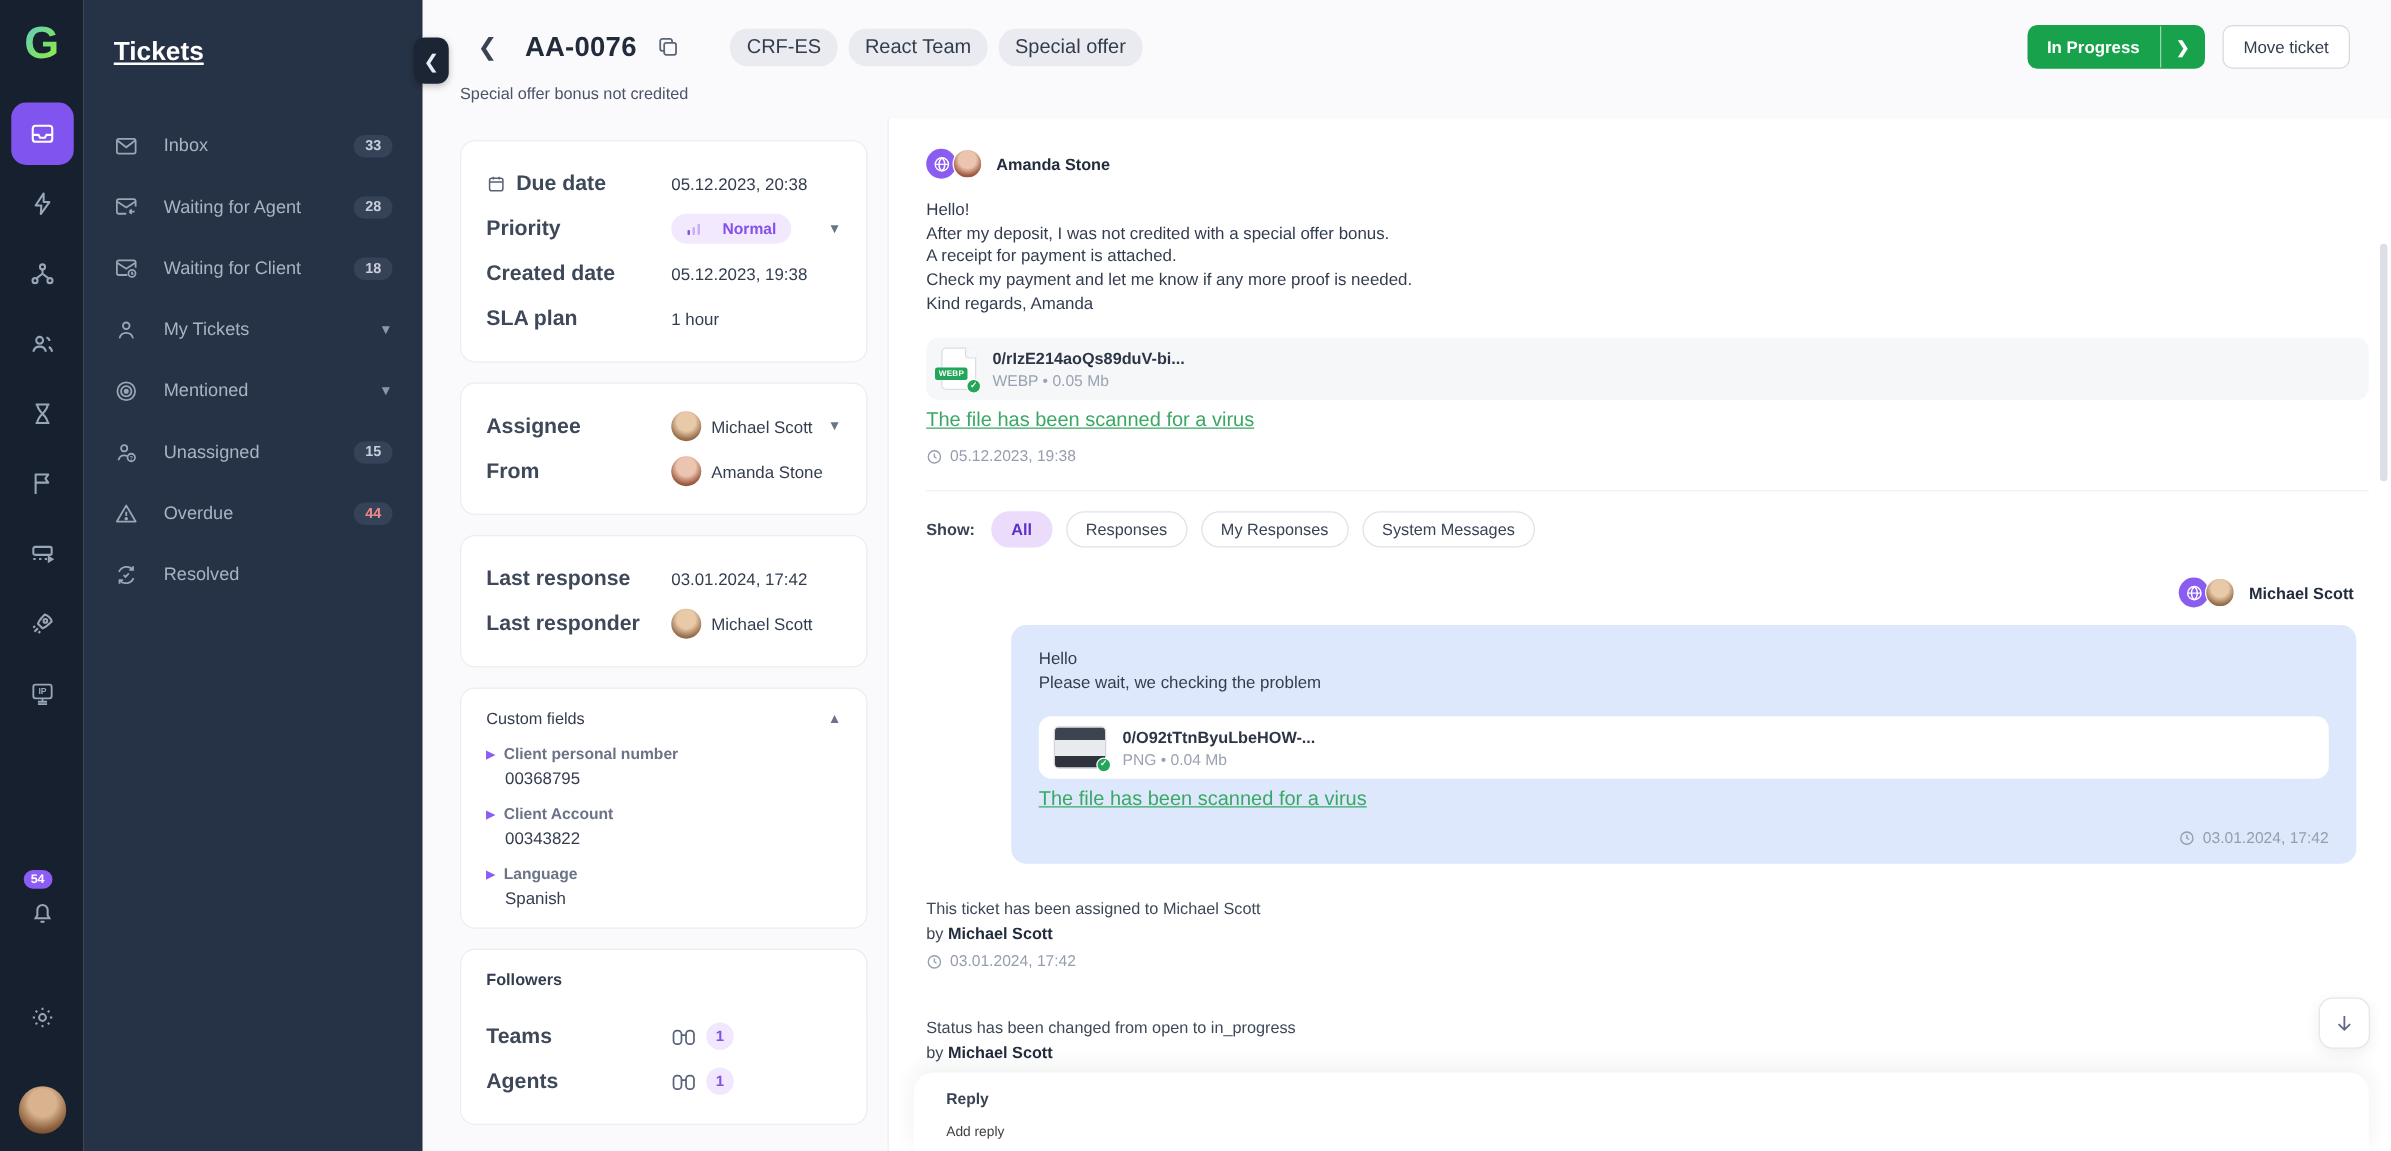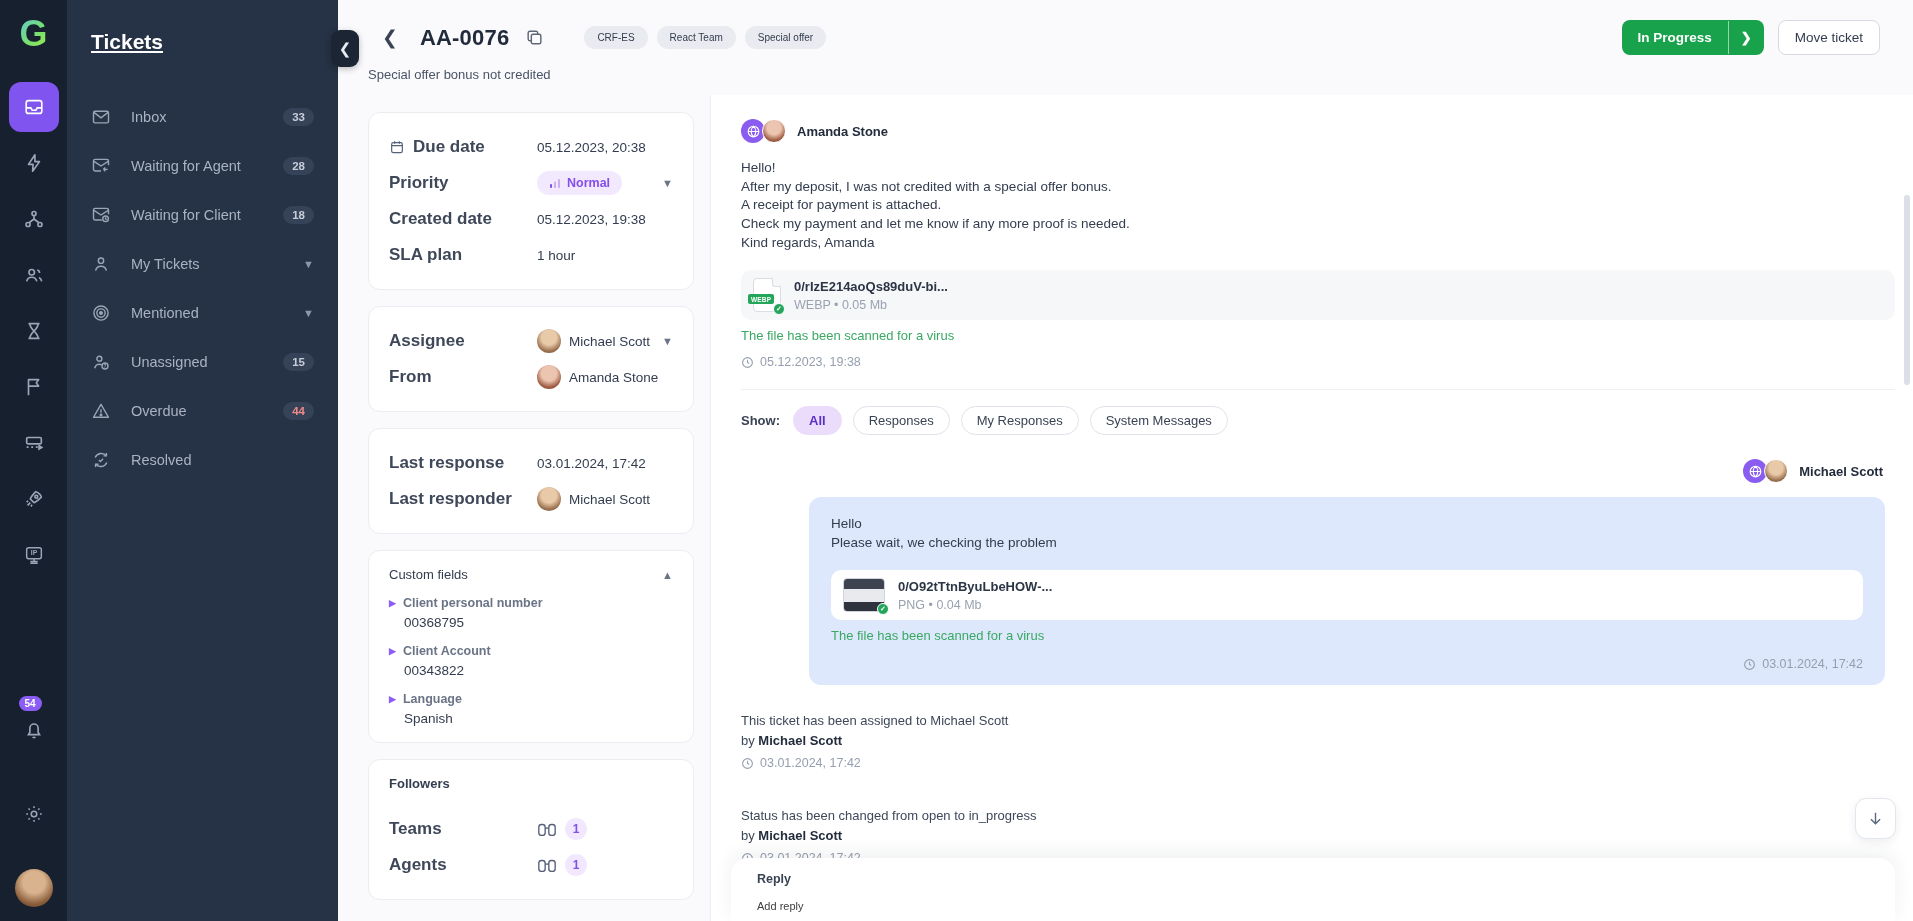--- a/index.html
+++ b/index.html
@@ -30,37 +30,37 @@
   .collapse-btn { position:absolute; left:331px; top:30px; width:28px; height:37px; background:#1b2534; border-radius:9px; display:flex; align-items:center; justify-content:center; color:#e8ecf2; font-size:15px; cursor:pointer; z-index:40; box-shadow:0 2px 6px rgba(0,0,0,.25); }
 
   
   .main { position:absolute; left:338px; top:0; right:0; height:921px; background:#fafafc; }
   .topbar { display:flex; align-items:center; padding:20px 33px 0 44px; height:55px; }
   .back-btn { color:#3a4354; font-size:19px; cursor:pointer; margin-right:22px; }
   .ticket-id { font-size:22px; font-weight:700; color:#222b3b; letter-spacing:.2px; }
   .copy-btn { margin-left:16px; color:#5c6675; cursor:pointer; display:flex; }
   .copy-btn svg { width:19px; height:19px; }
   .tags { display:flex; gap:9px; margin-left:40px; }
-  .tag { background:#e9ebf0; color:#333c4e; font-size:10px; padding:6px 13px; border-radius:14px; cursor:pointer; }
+  .tag { background:#e9ebf0; color:#333c4e; font-size:16px; padding:6px 13px; border-radius:14px; cursor:pointer; }
   .top-actions { margin-left:auto; display:flex; gap:14px; }
   .status-btn { display:flex; align-items:center; background:#17a24b; border-radius:8px; overflow:hidden; cursor:pointer; }
   .status-main { color:#fff; font-size:13.5px; font-weight:700; padding:9px 16px; }
   .status-arrow { color:#fff; font-size:13px; padding:9px 12px; border-left:1px solid rgba(255,255,255,.55); font-weight:700; }
   .move-btn { background:#fff; border:1px solid #d6d9e0; border-radius:8px; color:#333c4e; font-size:13.5px; padding:9px 16px; cursor:pointer; }
   .subtitle { padding:12px 0 0 30px; font-size:13px; color:#4a5367; }
 
   
   .details { position:absolute; left:30px; top:112px; width:326px; bottom:0; }
   .card { background:#fff; border-radius:12px; border:1px solid #ececf1; padding:16px 20px; margin-bottom:16px; }
   .drow { display:flex; align-items:center; min-height:36px; }
   .dlabel { width:148px; font-size:17px; font-weight:600; color:#3e4859; display:flex; align-items:center; gap:8px; flex:none; }
   .dlabel svg { width:16px; height:16px; color:#57617a; }
   .dvalue { font-size:13.5px; color:#333d4f; display:flex; align-items:center; gap:8px; flex:1; }
   .drow .row-chevron { margin-left:auto; color:#6a7486; font-size:11px; cursor:pointer; }
-  .pill-priority { display:inline-flex; align-items:center; gap:6px; background:#f3e9fe; color:#8450e9; font-size:12.5px; font-weight:600; padding:5px 12px; border-radius:13px; cursor:pointer; }
+  .pill-priority { display:inline-flex; align-items:center; gap:17px; background:#f3e9fe; color:#8450e9; font-size:12.5px; font-weight:600; padding:5px 12px; border-radius:13px; cursor:pointer; }
   .avatar-s { width:24px; height:24px; border-radius:50%; flex:none; }
   .av-michael { background:radial-gradient(circle at 50% 35%, #e8c9a8 0 38%, #9b7250 70%, #6b4a2e 100%); }
   .av-amanda { background:radial-gradient(circle at 50% 35%, #ecc5b0 0 38%, #a05d44 70%, #6e3a2a 100%); }
   .cf-title { font-size:13px; font-weight:400; color:#333d4f; display:flex; align-items:center; }
   .cf-title .row-chevron { margin-left:auto; color:#6a7486; font-size:11px; cursor:pointer; }
   .cf-item { margin-top:14px; }
   .cf-label { font-size:12.5px; font-weight:600; color:#6a7486; display:flex; align-items:center; gap:7px; }
   .cf-arrow { color:#8b5cf6; font-size:9px; }
   .cf-value { font-size:13.5px; color:#333d4f; margin:5px 0 0 15px; }
   .followers-title { font-size:13px; font-weight:700; color:#333d4f; margin-bottom:20px; }
@@ -76,21 +76,21 @@
   .msg-author { font-size:13px; font-weight:700; color:#232c3c; margin-left:4px; }
   .msg-body { font-size:13.5px; color:#333d4f; line-height:1.38; white-space:pre-line; margin-bottom:18px; }
   .attach-row { background:#f6f7f9; border-radius:10px; padding:8px 12px; display:flex; align-items:center; gap:13px; margin-bottom:8px; cursor:pointer; }
   .file-ico { position:relative; width:28px; height:34px; background:#fff; border:1px solid #d9dde4; border-radius:4px; flex:none; }
   .file-ico .fold { position:absolute; right:-1px; top:-1px; width:9px; height:9px; background:#f6f7f9; border-left:1px solid #d9dde4; border-bottom:1px solid #d9dde4; border-radius:0 0 0 3px; }
   .file-ext { position:absolute; left:-6px; bottom:7px; background:#23a55a; color:#fff; font-size:6.5px; font-weight:700; padding:1.5px 3px; border-radius:2px; letter-spacing:.2px; }
   .file-check { position:absolute; right:-5px; bottom:-4px; width:12px; height:12px; background:#23a55a; border:1.5px solid #fff; border-radius:50%; color:#fff; font-size:7px; line-height:9px; text-align:center; font-weight:700; }
   .thumb-ico { position:relative; width:42px; height:34px; border-radius:4px; flex:none; background:linear-gradient(180deg,#3d4450 0 30%, #e8eaee 30% 72%, #2e333d 72% 100%); border:1px solid #cfd3da; }
   .file-name { font-size:13px; font-weight:600; color:#2c3546; }
   .file-meta { font-size:12.5px; color:#9aa2b1; margin-top:4px; }
-  .scan-note { font-size:13px; color:#3aa864; margin-bottom:12px; }
+  .scan-note { font-size:16px; color:#3aa864; margin-bottom:12px;text-decoration:underline; }
   .msg-time { display:flex; align-items:center; gap:6px; font-size:12.5px; color:#959eae; }
   .msg-time svg { width:13px; height:13px; }
   .divider { border-top:1px solid #eef0f3; margin:20px 0 16px; }
 
   .filter-row { display:flex; align-items:center; gap:11px; margin-bottom:24px; }
   .filter-label { font-size:13px; font-weight:700; color:#3a4354; margin-right:2px; }
   .chip { font-size:13px; color:#3a4354; background:#fff; border:1px solid #dfe2e8; border-radius:15px; padding:6px 15px; cursor:pointer; }
   .chip.active { background:#ecdcfc; border-color:#ecdcfc; color:#5b2fc4; font-weight:600; }
 
   .agent-block { margin-bottom:26px; }

